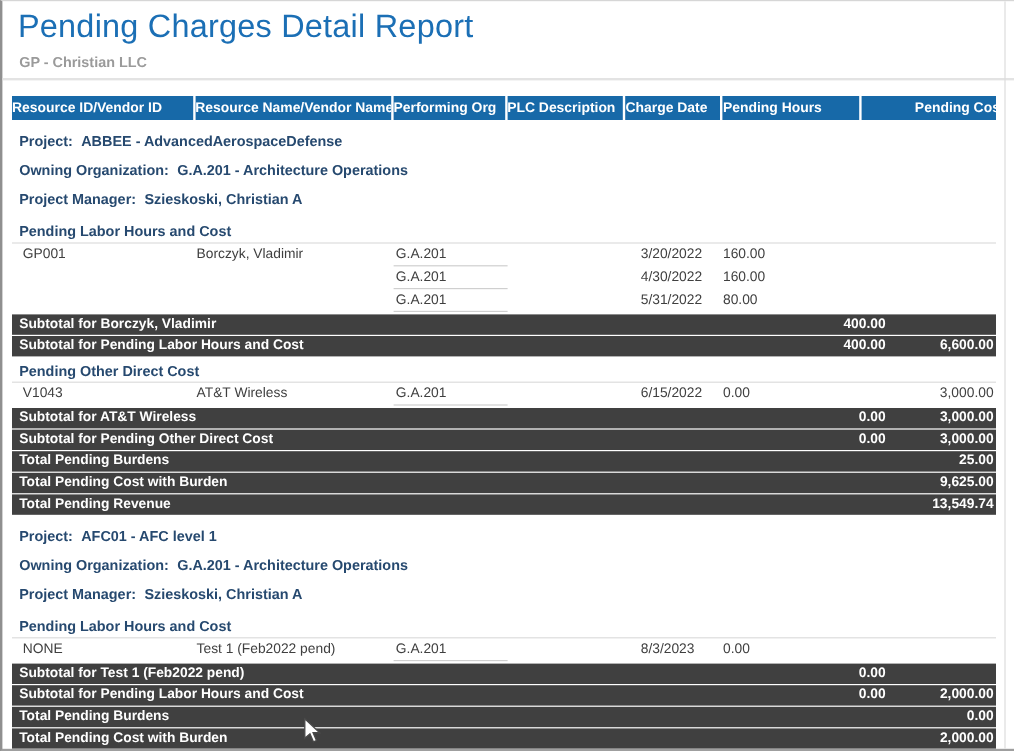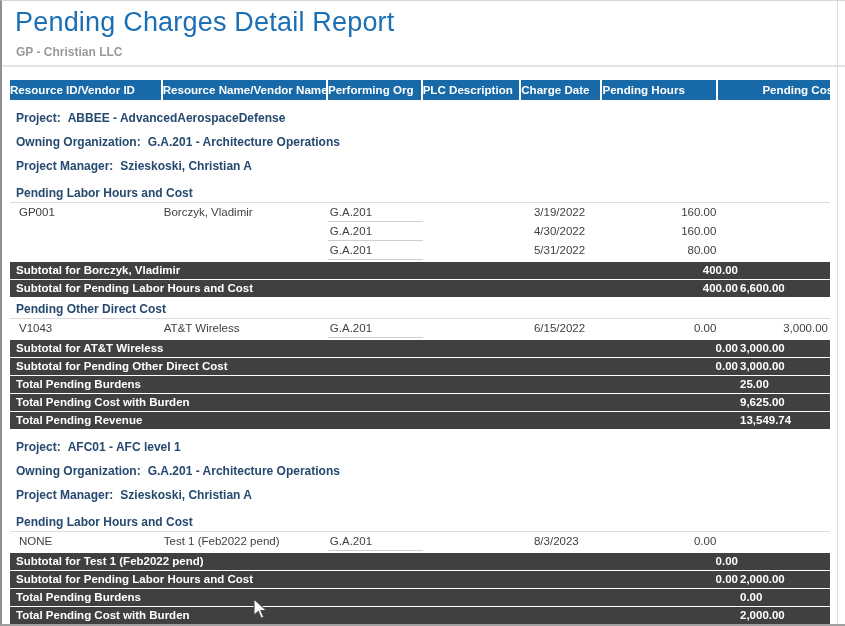--- a/index.html
+++ b/index.html
@@ -95,40 +95,40 @@
     height: 19px;
     line-height: 18px;
     font-size: 11.5px;
     color: #3f3f3f;
     white-space: nowrap;
   }
   .row .c1 { padding-left: 9px; }
   .row .c2 { padding-left: 1px; }
   .row .c3 { padding-left: 2px; border-bottom: 1px solid #cfcfcf; }
   .row .c5 { padding-left: 13px; }
-  .row .c6 { text-align: right; padding-right: 2px; }
+  .row .c6 { padding-right: 2px; }
   .row .c7 { text-align: right; padding-right: 2px; }
 
   
   .bars { margin-top: 2px; }
   .bars.totals { margin-top: 0; }
   .bar {
     display: flex;
     background: #404040;
     height: 17px;
     line-height: 17px;
     margin-bottom: 1px;
     color: #ffffff;
     font-weight: bold;
     font-size: 11.5px;
     white-space: nowrap;
   }
   .bar .blabel { width: 634px; padding-left: 6px; overflow: hidden; }
   .bar .bhours { width: 96px; text-align: right; padding-right: 2px; }
-  .bar .bcost  { width: 90px; padding-right: 2px; }
+  .bar .bcost  { width: 90px; text-align: right; padding-right: 2px; }
 
   .cursor { position: absolute; left: 251px; top: 597px; pointer-events: none; }
 </style>
 </head>
 <body>
 
 <div class="right-edge"></div>
 
 <div class="report-title">Pending Charges Detail Report</div>
 <div class="report-subtitle">GP - Christian LLC</div>
@@ -151,21 +151,21 @@
           <div class="proj-line"><span class="plabel">Owning Organization:</span><span class="pvalue">G.A.201 - Architecture Operations</span></div>
           <div class="proj-line"><span class="plabel">Project Manager:</span><span class="pvalue">Szieskoski, Christian A</span></div>
         </div>
         <div class="sec-heading">Pending Labor Hours and Cost</div>
         <div class="rows-block">
           <div class="row">
             <div class="c1">GP001</div>
             <div class="c2">Borczyk, Vladimir</div>
             <div class="c3">G.A.201</div>
             <div class="c4"></div>
-            <div class="c5">3/19/2022</div>
+            <div class="c5">3/20/2022</div>
             <div class="c6">160.00</div>
             <div class="c7"></div>
           </div>
           <div class="row">
             <div class="c1"></div>
             <div class="c2"></div>
             <div class="c3">G.A.201</div>
             <div class="c4"></div>
             <div class="c5">4/30/2022</div>
             <div class="c6">160.00</div>

